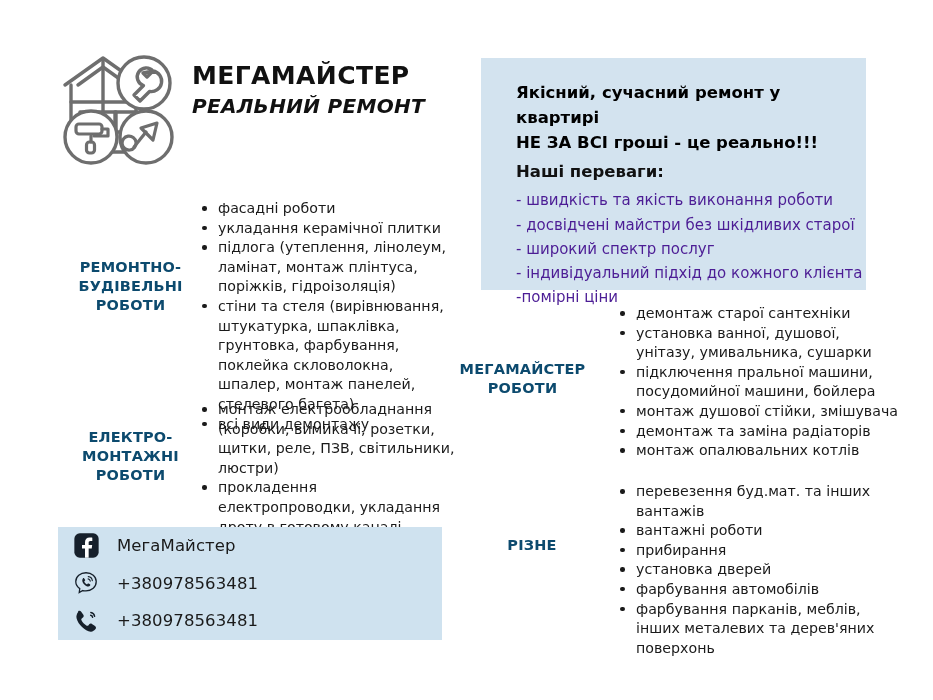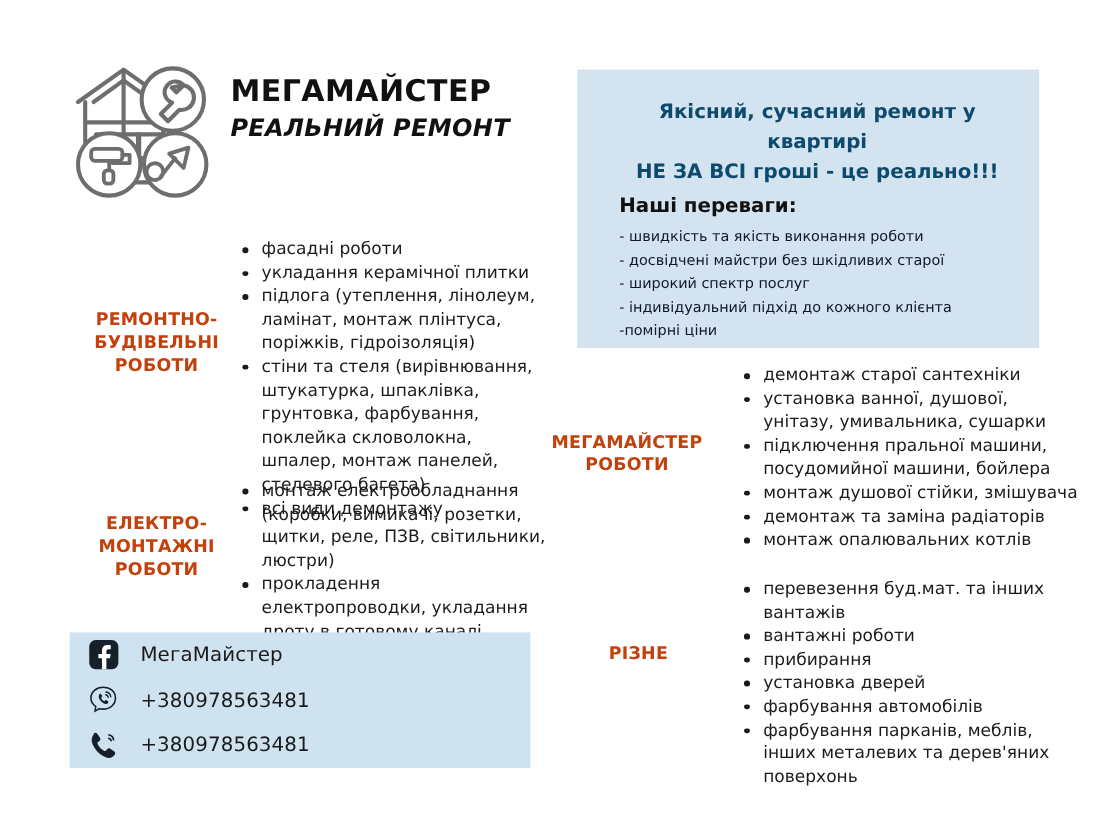--- a/index.html
+++ b/index.html
@@ -67,38 +67,37 @@
     height: 232px;
     background: #d3e3ef;
   }
   .adv-inner {
     padding: 23px 20px 0 35px;
   }
   .adv-headline {
     font-size: 16.5px;
     font-weight: bold;
     line-height: 1.5;
-    color: #0c4a6e;
-    text-align: center;
+    color: #000000;
   }
   .adv-subtitle {
     margin-top: 7px;
     font-size: 16.5px;
     font-weight: bold;
     color: #111111;
   }
   .adv-list {
     margin: 7px 0 0 0;
     padding: 0;
     list-style: none;
   }
   .adv-list li {
-    font-size: 12px;
+    font-size: 15px;
     line-height: 1.62;
-    color: #0f172a;
+    color: #4c1d95;
     white-space: nowrap;
   }
 
   .panel-contacts {
     position: absolute;
     left: 58px;
     top: 527px;
     width: 384px;
     height: 113px;
     background: #cfe2ef;
@@ -128,21 +127,21 @@
   .section {
     position: absolute;
   }
   .section-title {
     position: absolute;
     font-size: 14.5px;
     font-weight: bold;
     line-height: 1.32;
     letter-spacing: 0.2px;
     text-align: center;
-    color: #c2410c;
+    color: #0c4a6e;
   }
   .section-list {
     position: absolute;
     margin: 0;
     padding: 0;
     list-style: none;
   }
   .section-list li {
     position: relative;
     padding-left: 18px;

